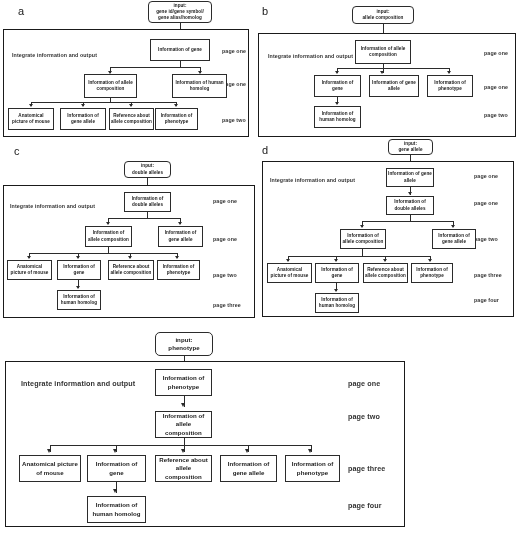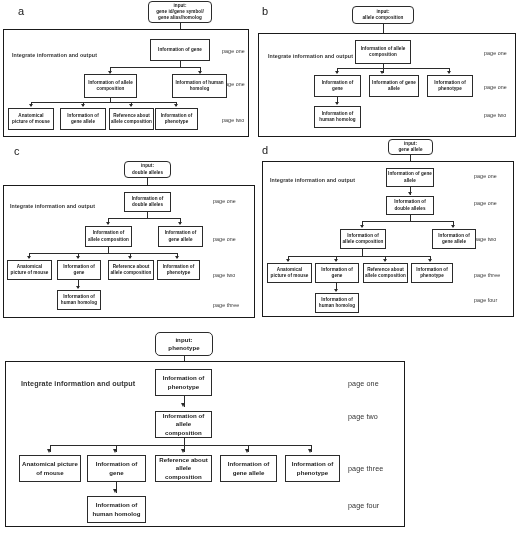--- a/index.html
+++ b/index.html
@@ -28,21 +28,21 @@
     position:absolute;
     font-size:5.3px;
     font-weight:700;
     color:#333;
     white-space:nowrap;
     letter-spacing:.1px;
   }
   .page-label{
     position:absolute;
     font-size:5.3px;
-    font-weight:400;
+    font-weight:700;
     color:#333;
     white-space:nowrap;
     letter-spacing:.1px;
   }
   .node{
     position:absolute;
     border:1.1px solid #2b2b2b;
     background:#fff;
     box-sizing:border-box;
     display:flex;

